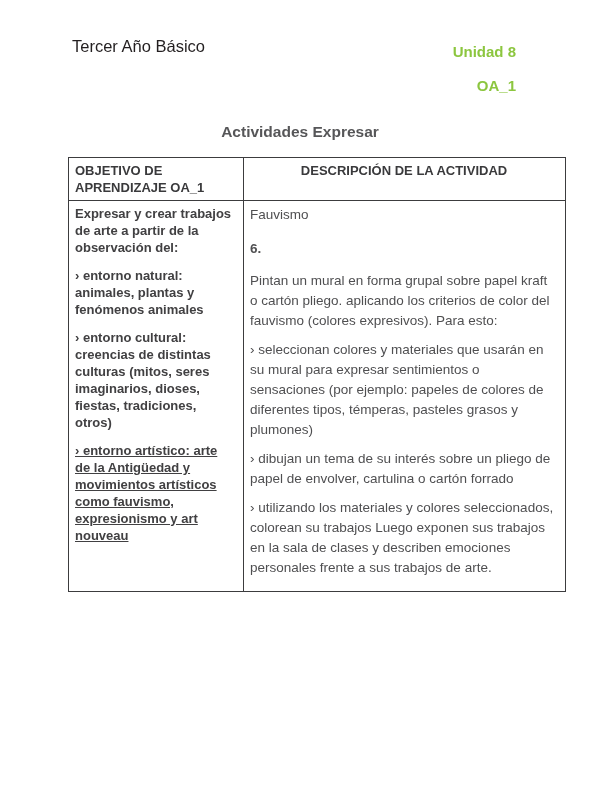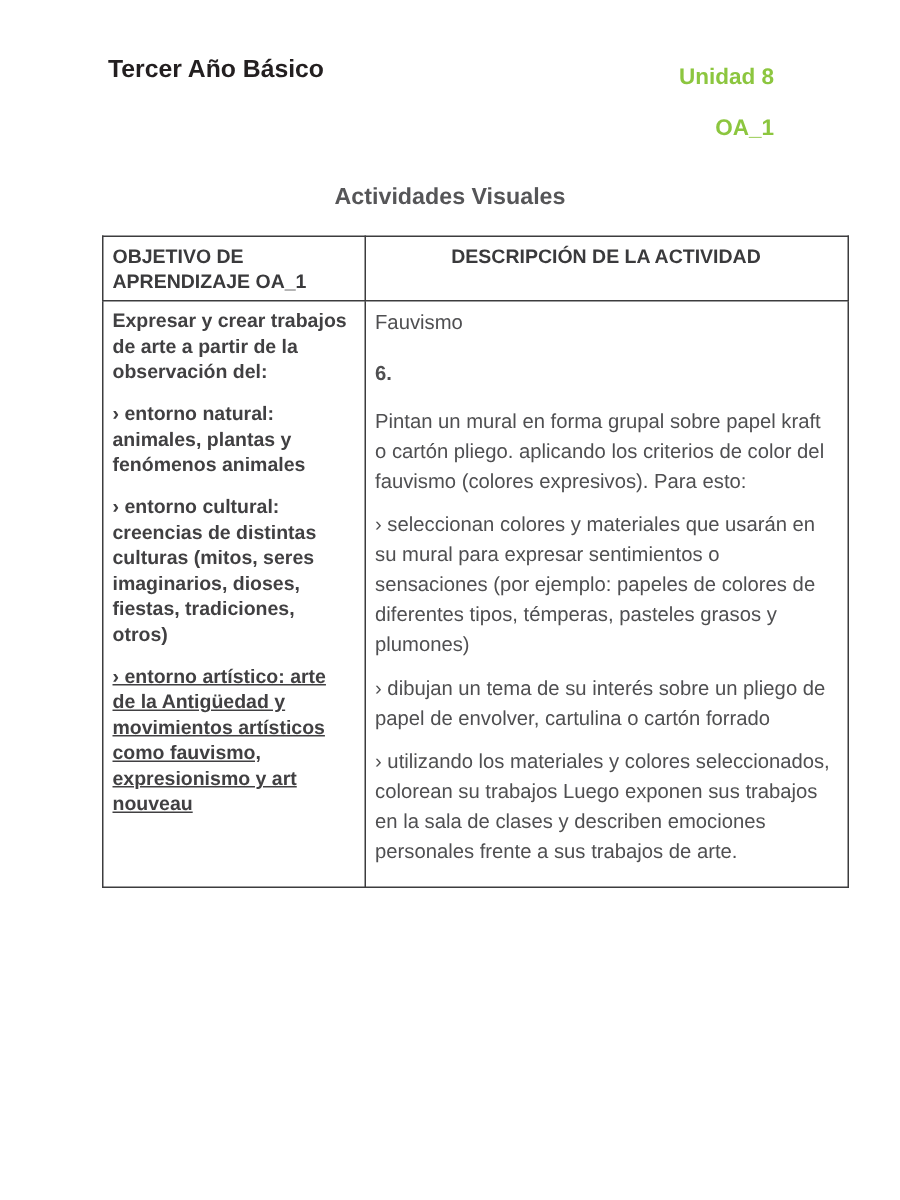--- a/index.html
+++ b/index.html
@@ -12,21 +12,21 @@
   }
   .header {
     position:absolute; top:36px; left:72px; right:84px;
     display:flex; justify-content:space-between; align-items:flex-start;
   }
   .doc-title {
     font-size:24px; font-weight:bold; color:#8CC63F; line-height:27px;
     letter-spacing:0.2px;
   }
   .doc-subtitle {
-    font-size:16.5px; font-weight:bold; color:#231f20; line-height:20px;
+    font-size:16.5px; font-weight:normal; color:#231f20; line-height:20px;
   }
   .header-right { text-align:right; padding-top:6px; }
   .unit-label {
     font-size:15px; font-weight:bold; color:#8CC63F; line-height:20px;
   }
   .oa-label {
     font-size:15px; font-weight:bold; color:#8CC63F; line-height:20px; margin-top:14px;
   }
   .section-title {
     position:absolute; top:123px; left:0; width:600px;
@@ -71,21 +71,21 @@
   <div class="header">
     <div class="header-left">
       <div class="doc-subtitle">Tercer Año Básico</div>
     </div>
     <div class="header-right">
       <div class="unit-label">Unidad 8</div>
       <div class="oa-label">OA_1</div>
     </div>
   </div>
 
-  <div class="section-title">Actividades Visuales</div>
+  <div class="section-title">Actividades Expresar</div>
 
   <table class="doc-table">
     <tbody>
         <tr>
       <th class="col-objective">OBJETIVO DE APRENDIZAJE OA_1</th>
       <th class="col-description">DESCRIPCIÓN DE LA ACTIVIDAD</th>
     </tr>
     <tr>
       <td class="objective-cell">
         <p>Expresar y crear trabajos de arte a partir de la observación del:</p>

